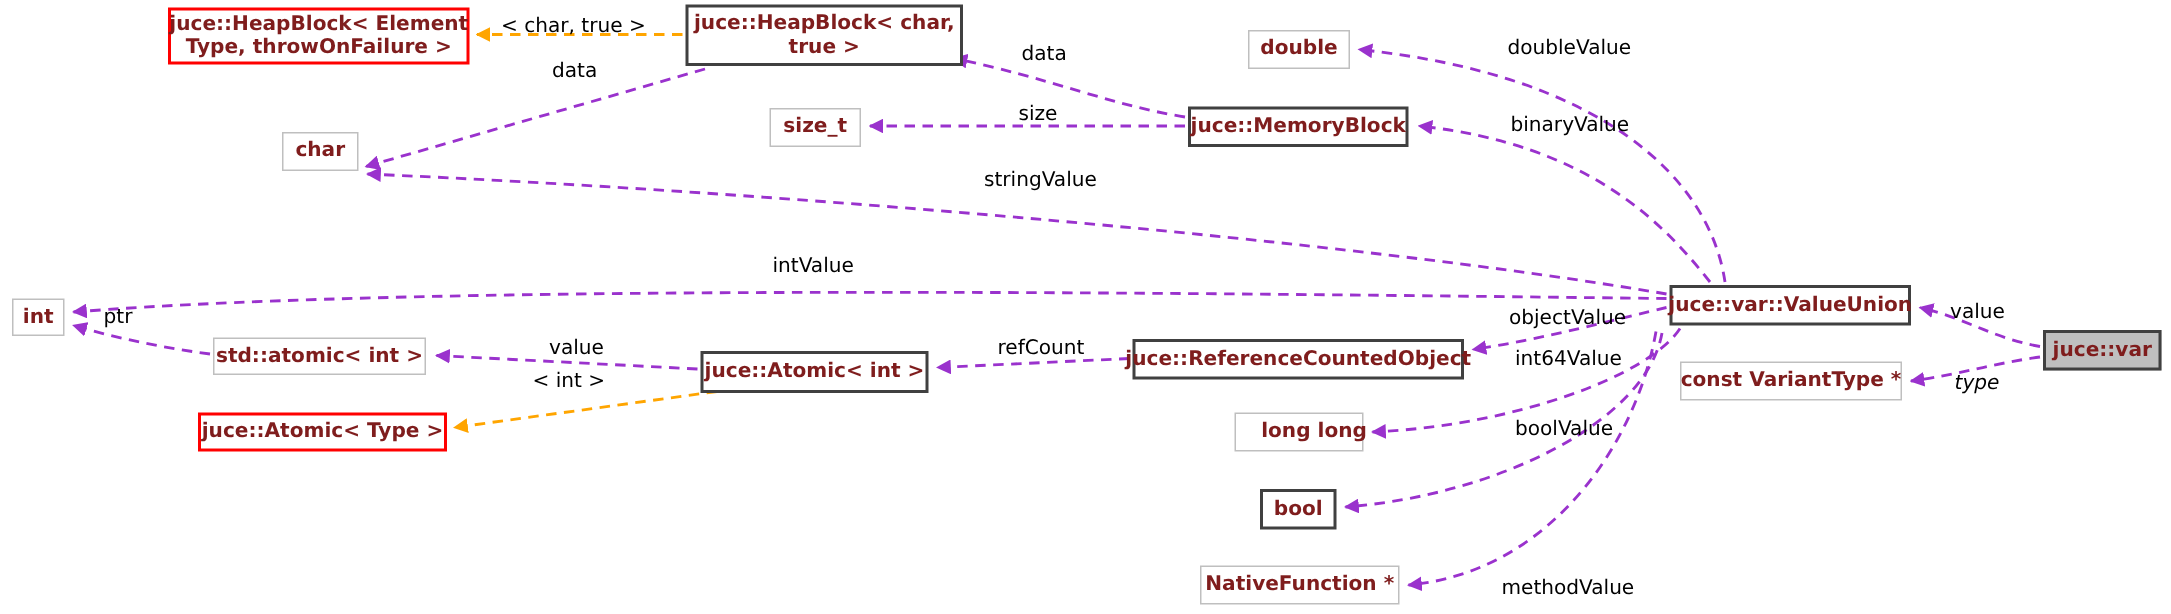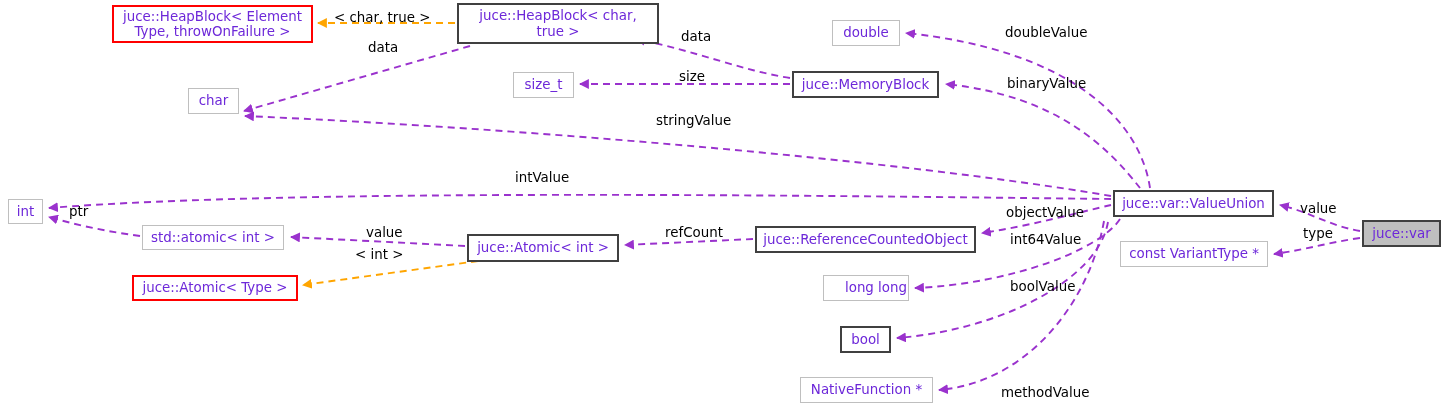--- a/index.html
+++ b/index.html
@@ -23,26 +23,27 @@
     height: 409px;
     pointer-events: none;
   }
   .node {
     position: absolute;
     box-sizing: border-box;
     display: flex;
     align-items: center;
     justify-content: center;
     text-align: center;
-    color: #6d28d9;
+    color: #7f1d1d;
     font-size: 13.4px;
     line-height: 15.5px;
     white-space: pre;
     background: #ffffff;
     z-index: 5;
+    font-weight: bold;
   }
   .node.thin {
     border: 1px solid #bfbfbf;
   }
   .node.bold {
     border: 2px solid #404040;
   }
   .node.red {
     border: 2px solid #ff0000;
   }
@@ -94,21 +95,21 @@
         <path d="M 1108,222 C 1098,280 1000,330 897,338" stroke="#9a32cd" stroke-dasharray="7,5" marker-end="url(#arrow-usage)"></path>
         <path d="M 1104,221 C 1090,300 1030,382 939,390" stroke="#9a32cd" stroke-dasharray="7,5" marker-end="url(#arrow-usage)"></path>
         <path d="M 1360,231 C 1330,226 1310,212 1280,205" stroke="#9a32cd" stroke-dasharray="7,5" marker-end="url(#arrow-usage)"></path>
         <path d="M 1360,238 C 1330,242 1305,250 1274,254" stroke="#9a32cd" stroke-dasharray="7,5" marker-end="url(#arrow-usage)"></path>
       </g>
   </svg>
 
   <div id="node-layer">
       <div class="node red" style="left: 112px; top: 5px; width: 201px; height: 38px;">juce::HeapBlock&lt; Element
 Type, throwOnFailure &gt;</div>
-      <div class="node bold" style="left: 457px; top: 3px; width: 202px; height: 41px;">juce::HeapBlock&lt; char,
+      <div class="node bold" style="left: 457px; top: 3px; width: 185px; height: 41px;">juce::HeapBlock&lt; char,
 true &gt;</div>
       <div class="node thin" style="left: 832px; top: 20px; width: 68px; height: 26px;">double</div>
       <div class="node thin" style="left: 513px; top: 72px; width: 61px; height: 26px;">size_t</div>
       <div class="node bold" style="left: 792px; top: 71px; width: 147px; height: 27px;">juce::MemoryBlock</div>
       <div class="node thin" style="left: 188px; top: 88px; width: 51px; height: 26px;">char</div>
       <div class="node thin" style="left: 8px; top: 199px; width: 35px; height: 25px;">int</div>
       <div class="node bold" style="left: 1113px; top: 190px; width: 161px; height: 27px;">juce::var::ValueUnion</div>
       <div class="node filled" style="left: 1362px; top: 220px; width: 79px; height: 27px;">juce::var</div>
       <div class="node thin" style="left: 142px; top: 225px; width: 142px; height: 25px;">std::atomic&lt; int &gt;</div>
       <div class="node bold" style="left: 755px; top: 226px; width: 221px; height: 27px;">juce::ReferenceCountedObject</div>
@@ -130,16 +131,16 @@
       <div class="edge-label" style="left: 515px; top: 170px;">intValue</div>
       <div class="edge-label" style="left: 69px; top: 204px;">ptr</div>
       <div class="edge-label" style="left: 366px; top: 225px;">value</div>
       <div class="edge-label" style="left: 355px; top: 247px;">&lt; int &gt;</div>
       <div class="edge-label" style="left: 665px; top: 225px;">refCount</div>
       <div class="edge-label" style="left: 1006px; top: 205px;">objectValue</div>
       <div class="edge-label" style="left: 1010px; top: 232px;">int64Value</div>
       <div class="edge-label" style="left: 1010px; top: 279px;">boolValue</div>
       <div class="edge-label" style="left: 1001px; top: 337px; margin-top: 48px;">methodValue</div>
       <div class="edge-label" style="left: 1300px; top: 201px;">value</div>
-      <div class="edge-label" style="left: 1303px; top: 226px;">type</div>
+      <div class="edge-label" style="left: 1303px; top: 248px; font-style: italic;">type</div>
     </div>
 
 </div>
 
 </body></html>

